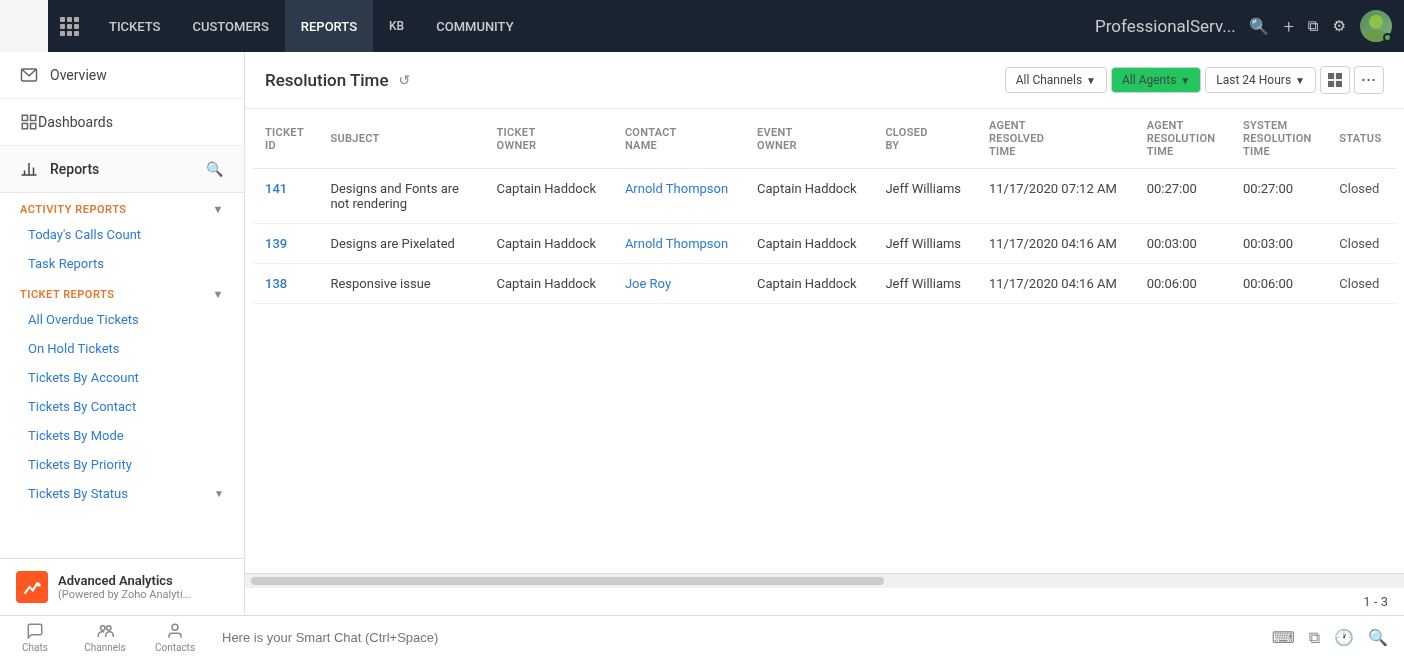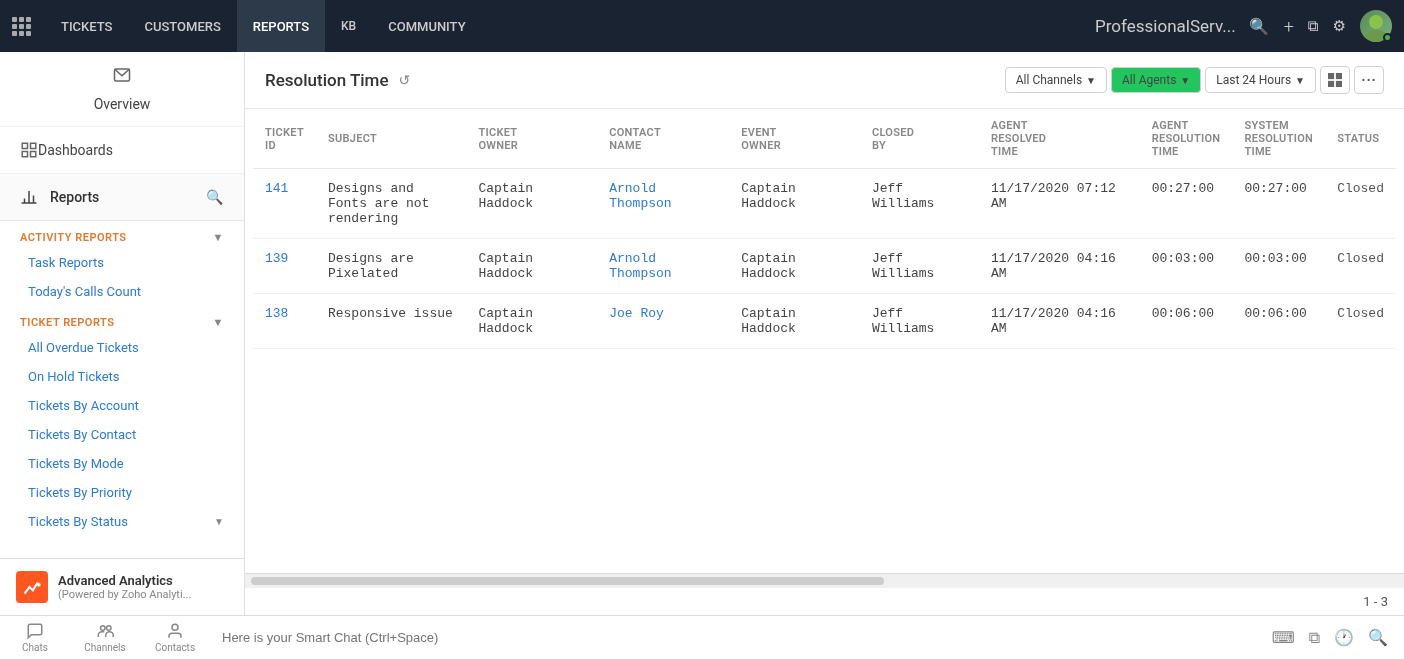--- a/index.html
+++ b/index.html
@@ -25,27 +25,26 @@
       border-bottom: 1px solid #e8e8e8;
       white-space: nowrap;
     }
     tbody tr {
       border-bottom: 1px solid #f0f0f0;
     }
     tbody td {
       padding: 12px 12px;
       vertical-align: top;
       color: #444;
-      font-family: Liberation Mono, monospace;
     }
   </style>
 </head>
 <body>
 
-<nav style="background:#1a2332;display:flex;align-items:center;height:52px;padding:0 12px;gap:0;">
+<nav style="background:#1a2332;display:flex;align-items:center;height:52px;padding:0 12px;gap:0;margin-left:48px;">
   <div style="cursor:pointer;margin-right:14px;display:grid;grid-template-columns:repeat(3,5px);grid-template-rows:repeat(3,5px);gap:2px;">
     <span style="display:block;width:5px;height:5px;background:#aaa;border-radius:1px;"></span>
     <span style="display:block;width:5px;height:5px;background:#aaa;border-radius:1px;"></span>
     <span style="display:block;width:5px;height:5px;background:#aaa;border-radius:1px;"></span>
     <span style="display:block;width:5px;height:5px;background:#aaa;border-radius:1px;"></span>
     <span style="display:block;width:5px;height:5px;background:#aaa;border-radius:1px;"></span>
     <span style="display:block;width:5px;height:5px;background:#aaa;border-radius:1px;"></span>
     <span style="display:block;width:5px;height:5px;background:#aaa;border-radius:1px;"></span>
     <span style="display:block;width:5px;height:5px;background:#aaa;border-radius:1px;"></span>
     <span style="display:block;width:5px;height:5px;background:#aaa;border-radius:1px;"></span>
@@ -70,21 +69,21 @@
       </svg>
       <div style="position:absolute;bottom:0;right:0;width:9px;height:9px;background:#4caf50;border-radius:50%;border:2px solid #1a2332;"></div>
     </div>
   </div>
 </nav>
 
 <div style="display:flex;height:calc(100vh - 52px - 44px);min-height:0;">
 
   <aside style="width:245px;min-width:245px;background:#fff;border-right:1px solid #e0e0e0;display:flex;flex-direction:column;overflow:hidden;">
 
-    <div style="display:flex;align-items:center;padding:14px 20px;cursor:pointer;gap:12px;color:#444;font-size:14px;border-bottom:1px solid #f0f0f0;flex-direction:column;">
+    <div style="display:flex;align-items:center;padding:14px 20px;cursor:pointer;gap:12px;color:#444;font-size:14px;border-bottom:1px solid #f0f0f0;">
       <svg width="18" height="18" viewBox="0 0 24 24" fill="none" stroke="#666" stroke-width="2">
         <rect x="2" y="4" width="20" height="16" rx="2"></rect>
         <polyline points="2,4 12,13 22,4"></polyline>
       </svg>
       <span>Overview</span>
     </div>
 
     <div style="display:flex;align-items:center;padding:14px 20px;cursor:pointer;gap:0;color:#444;font-size:14px;border-bottom:1px solid #f0f0f0;text-align:right;">
       <svg width="18" height="18" viewBox="0 0 24 24" fill="none" stroke="#666" stroke-width="2">
         <rect x="3" y="3" width="7" height="7"></rect>
@@ -106,22 +105,22 @@
       <span style="margin-left:auto;color:#888;font-size:14px;cursor:pointer;">🔍</span>
     </div>
 
     <div style="flex:1;overflow-y:auto;">
 
       <div style="padding:10px 20px 4px;font-size:11px;font-weight:600;color:#e07a30;letter-spacing:0.5px;display:flex;align-items:center;justify-content:space-between;">
         <span>ACTIVITY REPORTS</span>
         <span style="cursor:pointer;color:#888;">▼</span>
       </div>
 
+      <div class="sidebar-link">Today's Calls Count</div>
       <div class="sidebar-link">Task Reports</div>
-      <div class="sidebar-link">Today's Calls Count</div>
 
       <div style="padding:10px 20px 4px;font-size:11px;font-weight:600;color:#e07a30;letter-spacing:0.5px;display:flex;align-items:center;justify-content:space-between;">
         <span>TICKET REPORTS</span>
         <span style="cursor:pointer;color:#888;">▼</span>
       </div>
 
       <div class="sidebar-link">All Overdue Tickets</div>
       <div class="sidebar-link">On Hold Tickets</div>
       <div class="sidebar-link">Tickets By Account</div>
       <div class="sidebar-link">Tickets By Contact</div>

